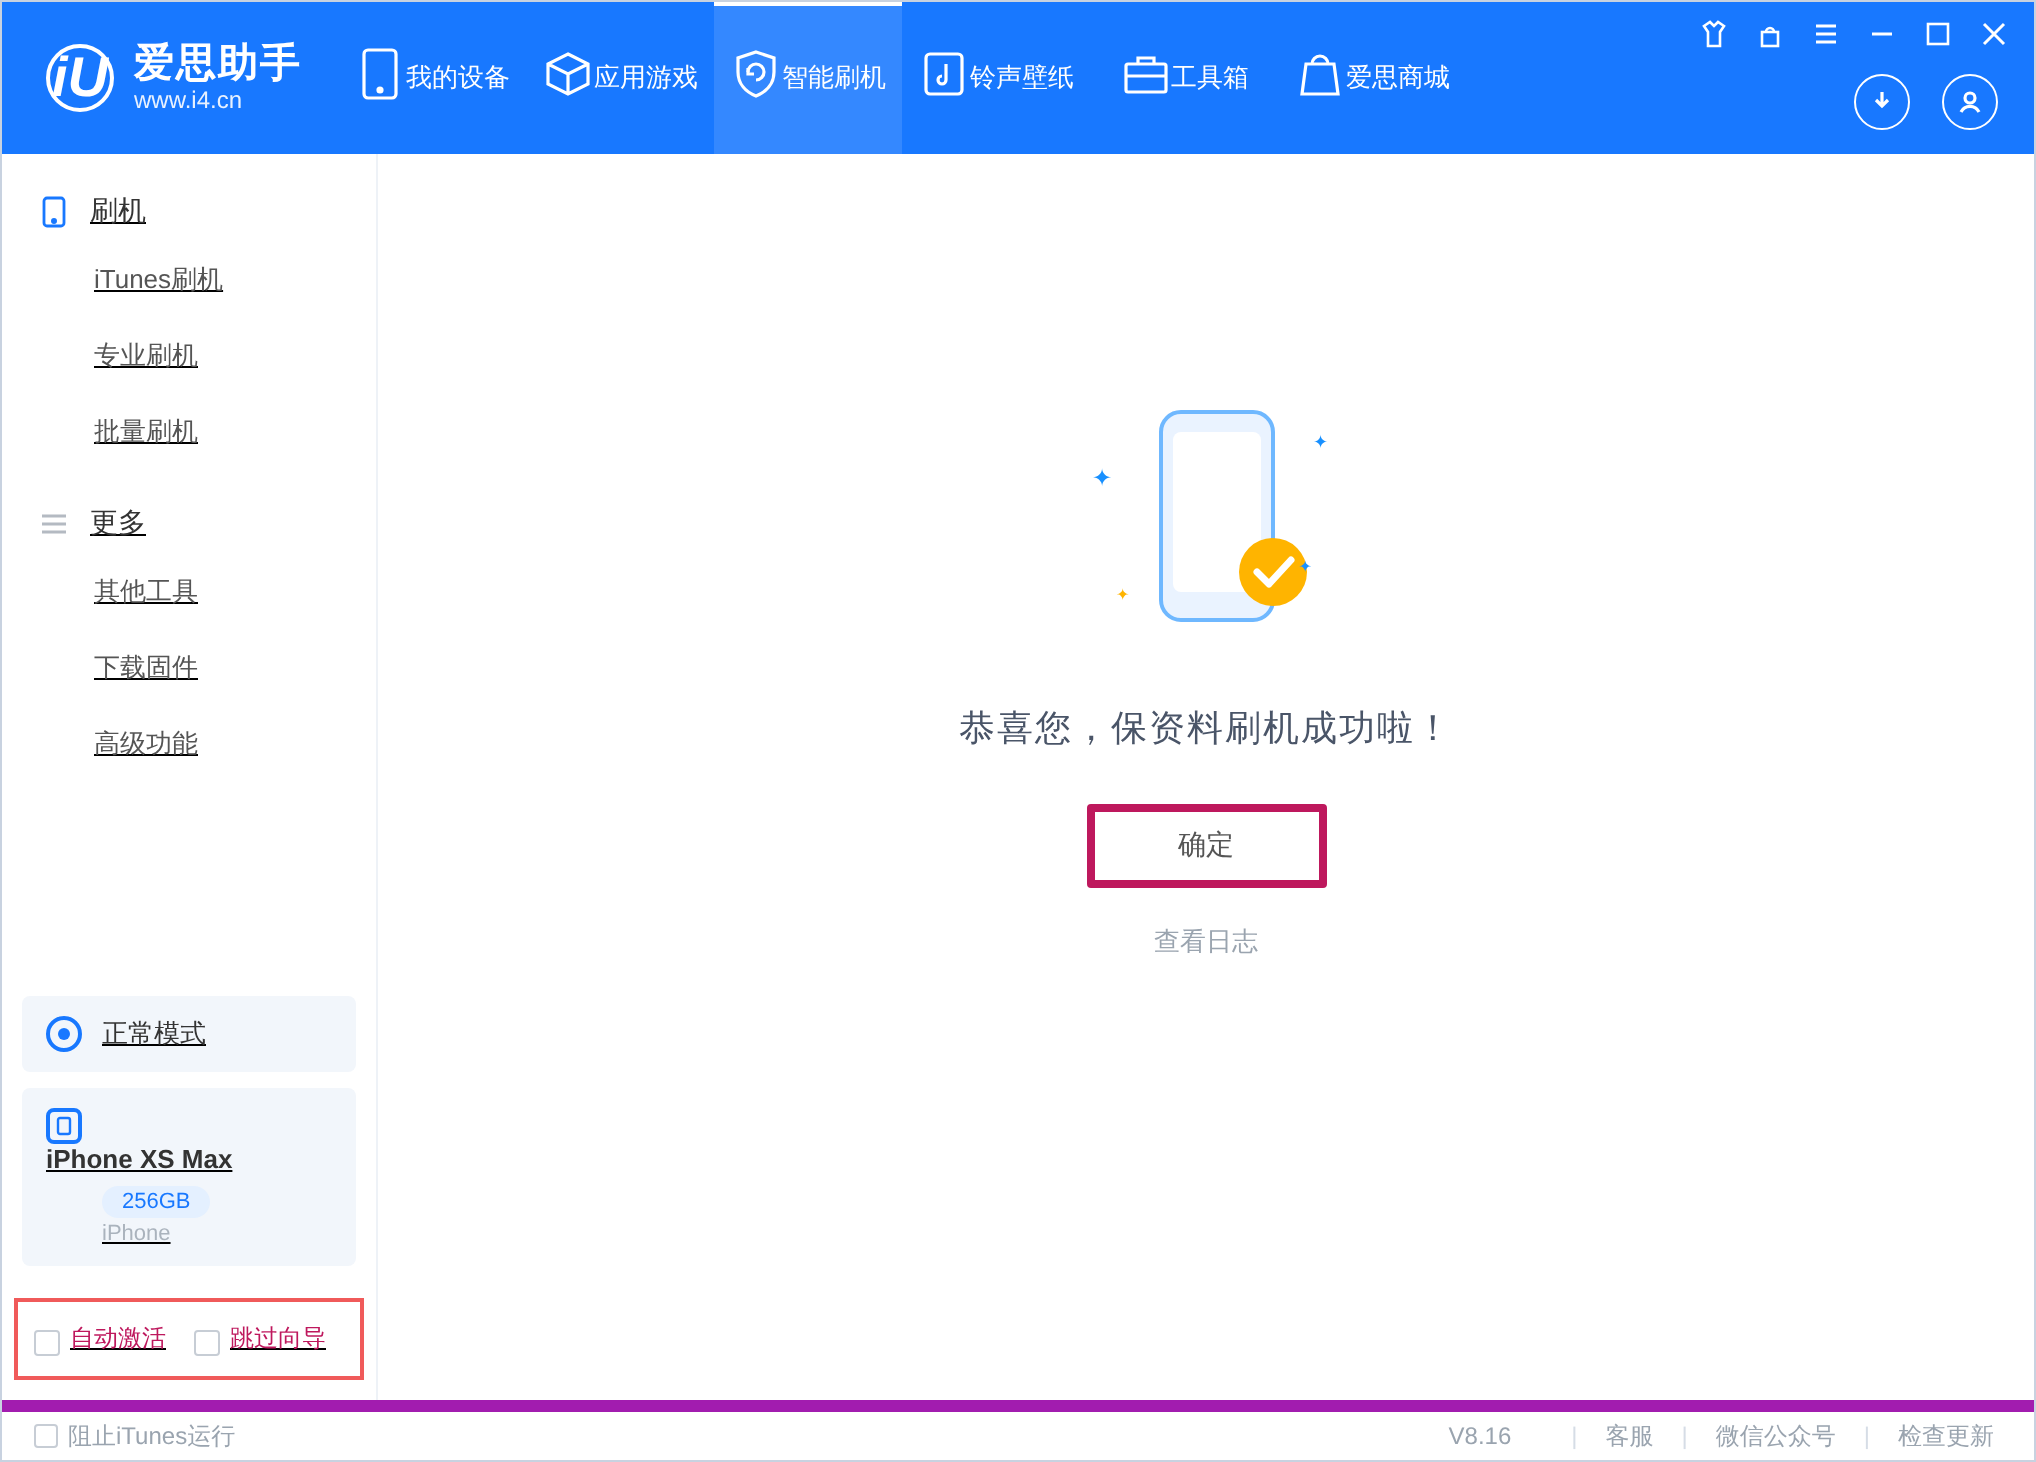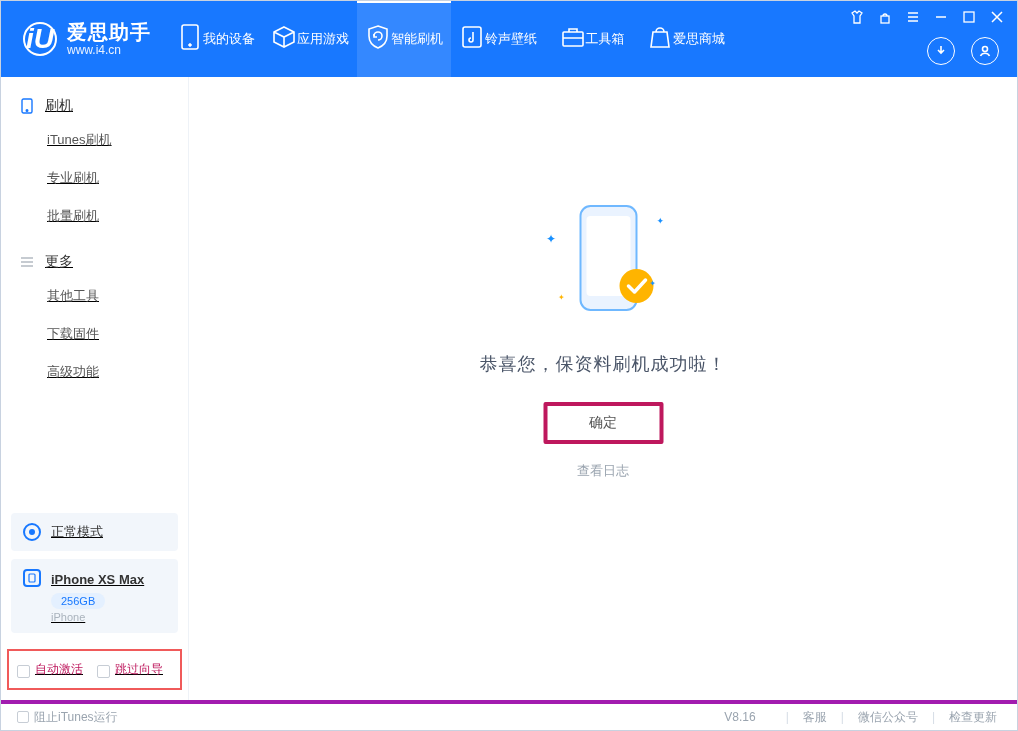--- a/index.html
+++ b/index.html
@@ -34,39 +34,39 @@
 .side-group-h { display:flex; align-items:center; padding: 6px 14px 6px 18px; font-size: 14px; color:#333; font-weight:500; }
 .side-group-h .gicon { width:16px; height:16px; margin-right:10px; display:flex; align-items:center; justify-content:center; }
 .side-item { padding: 10px 14px 10px 46px; font-size: 13px; color:#555; cursor:pointer; }
 .side-item.active { color:#1878ff; }
 
 .mode-box { margin: 8px 10px; padding: 10px 12px; background:#f2f6fb; border-radius:4px; display:flex; align-items:center; font-size:13px; color:#333; }
 .mode-box .micon { width:18px; height:18px; border:2px solid #1878ff; border-radius:50%; margin-right:10px; display:flex; align-items:center; justify-content:center; }
 .mode-box .micon .dot { width:6px; height:6px; background:#1878ff; border-radius:50%; position:relative; }
 
 .device-box { margin: 0 10px 8px 10px; padding: 10px 12px; background:#f2f6fb; border-radius:4px; }
-.device-row { display:flex; align-items:flex-end; }
+.device-row { display:flex; align-items:flex-start;flex-direction:column; }
 .device-row .dicon { width:18px; height:18px; border:2px solid #1878ff; border-radius:4px; margin-right:10px; display:flex; align-items:center; justify-content:center; }
 .device-name { font-size:13px; color:#333; font-weight:600; }
 .pill { display:inline-block; background:#e4f0ff; color:#1878ff; border-radius:10px; padding:2px 10px; font-size:11px; margin:6px 0 2px 28px; }
 .device-type { font-size:11px; color:#aab3bd; margin-left:28px; }
 
 .checks { margin: 8px 6px 10px 6px; border: 2px solid #f05a5a; padding: 10px 8px; display:flex; gap:14px; }
 .chk { display:flex; align-items:flex-end; font-size:12px; color:#be185d; cursor:pointer; }
 .chk .box { width:13px; height:13px; border:1px solid #c7cdd5; border-radius:2px; margin-right:5px; }
 
 .content { flex:1; position:relative; }
 .center-block { position:absolute; left:50%; top:42%; transform:translate(-50%,-50%); text-align:center; }
 .phone-ill { width:150px; height:130px; margin:0 auto 24px auto; position:relative; }
 .success-text { font-size:18px; color:#4a5568; margin-bottom:26px; letter-spacing:1px; }
 .ok-btn { display:inline-block; padding: 8px 42px; border:4px solid #be185d; background:#fff; color:#555; font-size:14px; cursor:pointer; border-radius:2px; }
 .log-link { margin-top:18px; font-size:13px; color:#9aa4af; cursor:pointer; }
 
 
-.footer { height:30px; border-top:4px solid #a21caf; display:flex; align-items:center; padding:0 16px; font-size:12px; color:#9aa4af; }
+.footer { height:30px; border-top:6px solid #a21caf; display:flex; align-items:center; padding:0 16px; font-size:12px; color:#9aa4af; }
 .footer .fchk { display:flex; align-items:center; cursor:pointer; }
 .footer .fchk .box { width:12px; height:12px; border:1px solid #c7cdd5; border-radius:2px; margin-right:5px; }
 .footer .spacer { flex:1; }
 .footer .ver { color:#9aa4af; margin-right:20px; }
 .footer .flink { color:#9aa4af; cursor:pointer; padding:0 4px; }
 .footer .sep { color:#d6dde6; margin:0 10px; }
 
 .sparkle { position:absolute; color:#1890ff; font-size:12px; }
 </style>
 </head>

